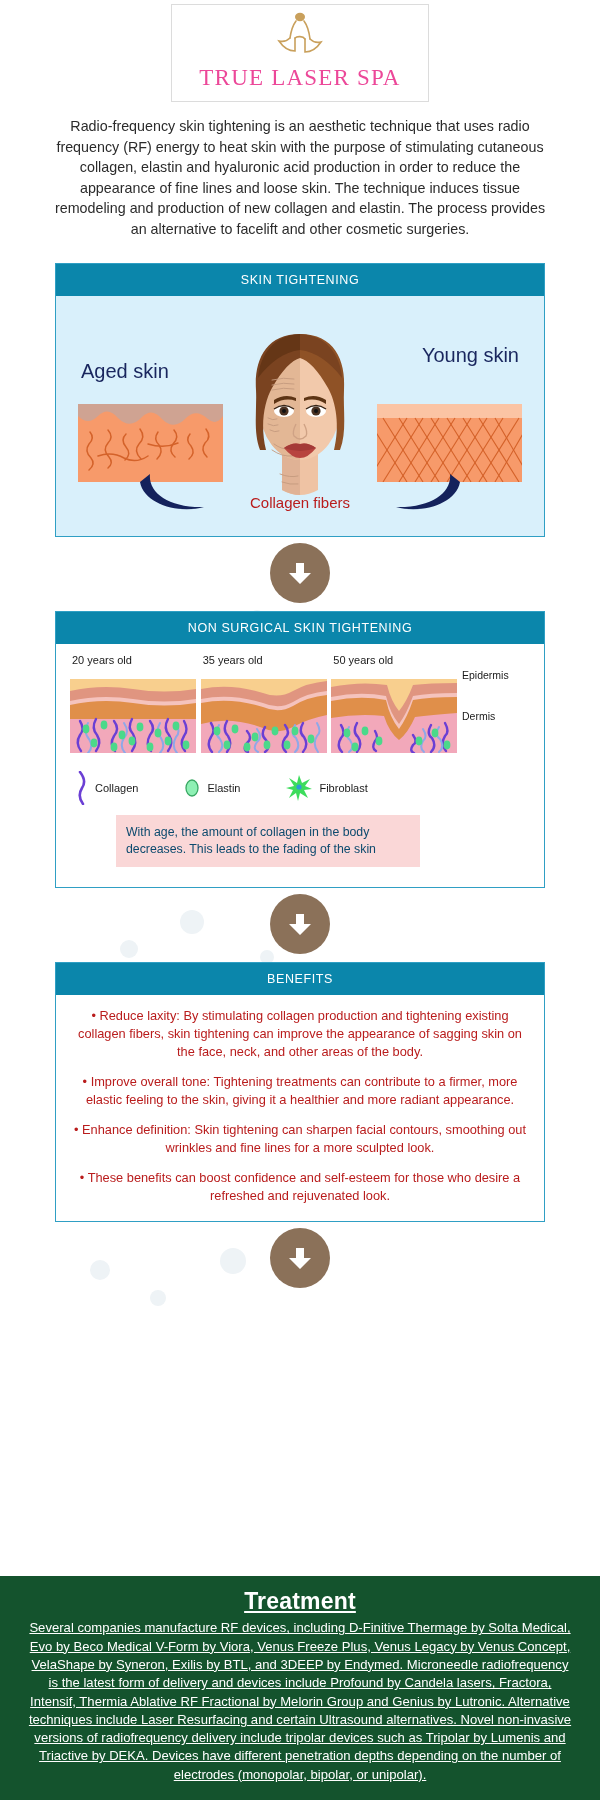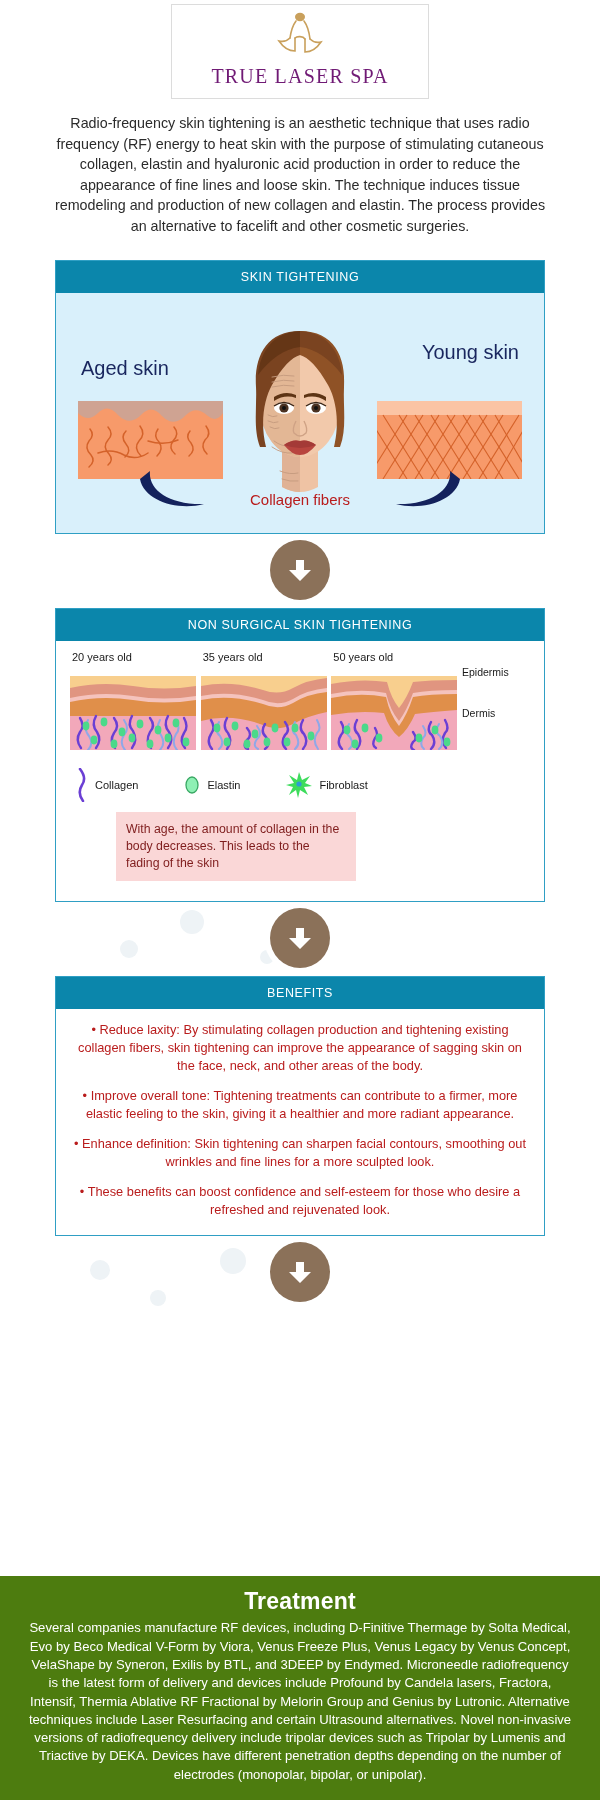--- a/index.html
+++ b/index.html
@@ -19,22 +19,22 @@
   
   .logo-box {
     width: 258px; margin: 0 auto; margin-top: 4px;
     border: 1px solid #dcdcdc; background:#fff;
     padding: 6px 0 10px 0;
     text-align: center;
   }
   .logo-mark { height: 52px; display:flex; align-items:center; justify-content:center; }
   .logo-text {
     font-family: "Liberation Serif", serif;
-    font-size: 20px; letter-spacing: 1.2px;
-    color: #701a75; font-weight: 400;
+    font-size: 23px; letter-spacing: 1.2px;
+    color: #ec4899; font-weight: 400;
     margin-top: 2px;
   }
 
   
   .intro {
     width: 500px; margin: 14px auto 0 auto;
     text-align: center;
     font-size: 14.3px; line-height: 20.5px;
     color: #2b2b2b;
   }
@@ -106,42 +106,43 @@
     padding-top: 16px; line-height: 1;
   }
   .layer-labels div + div { margin-top: 30px; }
 
   .legend-row { display:flex; align-items:center; margin: 14px 0 0 6px; font-size: 11px; }
   .legend-item { display:flex; align-items:center; }
   .legend-item + .legend-item { margin-left: 46px; }
   .legend-item span.lbl { margin-left: 7px; color:#1a1a1a; }
 
   .note-box {
-    margin: 10px 0 6px 46px; width: 240px;
+    margin: 10px 0 6px 46px; width: 304px;
     background: #fad7d7; padding: 9px 10px;
-    font-size: 12.3px; line-height: 17px; color:#7f1d1d;
+    font-size: 12.3px; line-height: 17px; color:#0c4a6e;
   }
 
   
   .sec3-body { background:#fff; padding: 12px 16px 14px 16px; }
   .benefit-lead {
     text-align:center; font-size: 13.2px; line-height: 18.5px;
     font-weight: bold; color:#1a1a1a; margin-bottom: 12px;
   }
   .benefit-item {
     text-align:center; font-size: 12.8px; line-height: 18px;
     color:#b91c1c; margin-bottom: 12px;
   }
   .benefit-item:last-child { margin-bottom: 2px; }
 
   
   .footer {
     position:absolute; left:0; right:0; bottom:0;
-    background:#4d7c0f; color:#fff;
+    background:#14532d; color:#fff;
     padding: 12px 28px 16px 28px;
+    text-decoration: underline;
   }
   .footer h2 {
     text-align:center; font-size: 23px; font-weight: bold;
     margin-bottom: 4px; letter-spacing:.2px;
   }
   .footer p {
     text-align:center; font-size: 13.1px; line-height: 18.3px;
   }
 </style>
 </head>

